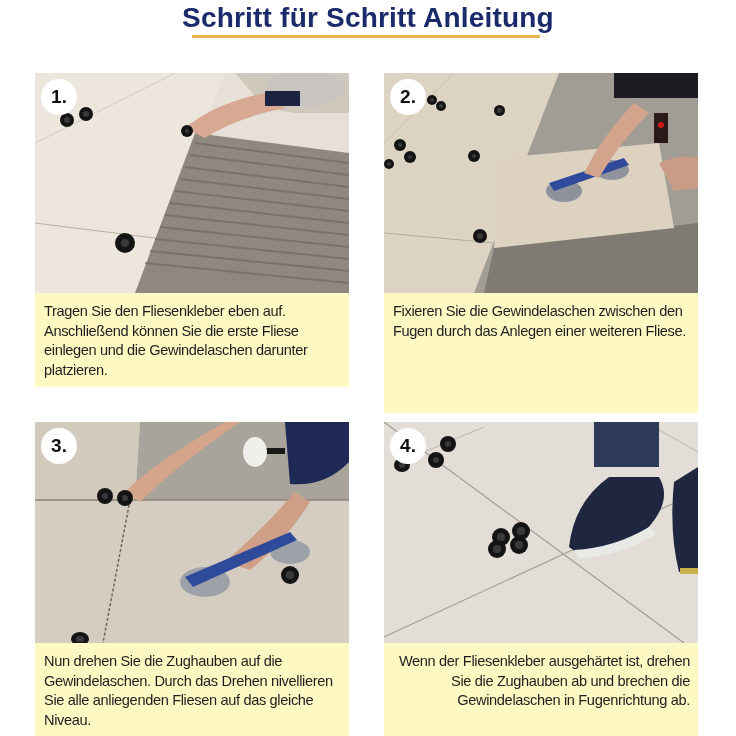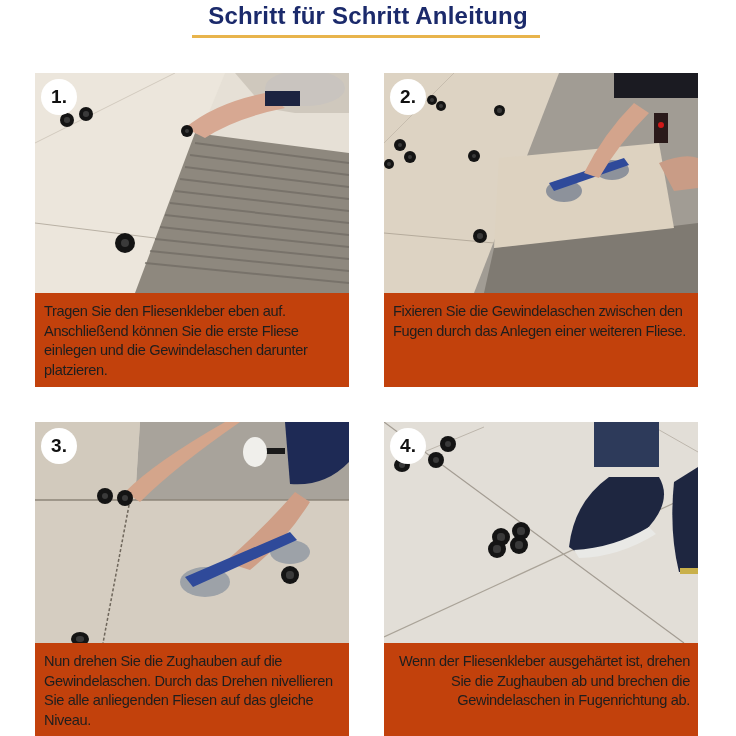--- a/index.html
+++ b/index.html
@@ -1,27 +1,27 @@
 <!DOCTYPE html>
 <html><head>
 <meta charset="utf-8">
 <style>
   html, body { margin: 0; padding: 0; background: #ffffff; }
   body { width: 736px; height: 736px; position: relative; overflow: hidden; font-family: "Liberation Sans", sans-serif; }
   .title {
     position: absolute; left: 0; top: 2px; width: 736px; text-align: center;
-    font-family: "Liberation Sans", sans-serif; font-weight: bold; font-size: 24px;
+    font-family: "Liberation Sans", sans-serif; font-weight: bold; font-size: 28px;
     color: #1b2a6b; letter-spacing: 0.2px;
   }
   .underline { position: absolute; left: 192px; top: 35px; width: 348px; height: 3px; background: #e8b44c; }
 
   .panel { position: absolute; width: 314px; }
   .photo { position: relative; width: 314px; overflow: hidden; background: #d9d4cc; }
   .caption {
-    background: #c2410c; color: #1e1e1e; box-sizing: border-box;
+    background: #fef9c3; color: #1e1e1e; box-sizing: border-box;
     padding: 9px 8px 6px 9px; font-family: "Liberation Sans", sans-serif;
     font-size: 14.6px; line-height: 19.5px; letter-spacing: -0.35px;
   }
   .step-badge {
     position: absolute; left: 6px; top: 6px; width: 36px; height: 36px; border-radius: 50%;
     background: #ffffff; color: #111; font-weight: bold; font-size: 19px;
     display: flex; align-items: center; justify-content: center; z-index: 5;
   }
   .clip { position: absolute; border-radius: 50%; background: #141414; z-index: 3; }
   .clip::after { content: ""; position: absolute; left: 30%; top: 30%; width: 40%; height: 40%; border-radius: 50%; background: #3a3a3a; }
@@ -88,21 +88,21 @@
     <div class="step-badge">2.</div>
     <div class="clip" style="left:43px;top:22px;width:10px;height:10px;"></div>
     <div class="clip" style="left:52px;top:28px;width:10px;height:10px;"></div>
     <div class="clip" style="left:110px;top:32px;width:11px;height:11px;"></div>
     <div class="clip" style="left:10px;top:66px;width:12px;height:12px;"></div>
     <div class="clip" style="left:20px;top:78px;width:12px;height:12px;"></div>
     <div class="clip" style="left:0px;top:86px;width:10px;height:10px;"></div>
     <div class="clip" style="left:84px;top:77px;width:12px;height:12px;"></div>
     <div class="clip" style="left:89px;top:156px;width:14px;height:14px;"></div>
   </div>
-  <div class="caption" style="height:94px;">Fixieren Sie die Gewindelaschen zwischen den Fugen durch das Anlegen einer weiteren Fliese.</div>
+  <div class="caption" style="height:120px;">Fixieren Sie die Gewindelaschen zwischen den Fugen durch das Anlegen einer weiteren Fliese.</div>
 </div>
 
 <div class="panel" style="left:35px; top:422px;">
   <div class="photo" style="height:221px;" title="Person turning leveling caps and positioning tile with suction lifter">
     <svg width="314" height="221" viewBox="0 0 314 221" style="position:absolute;left:0;top:0;">
       <rect width="314" height="221" fill="#d5cdc1"></rect>
       <polygon points="105,0 314,0 314,78 100,78" fill="#a8a39b"></polygon>
       <polygon points="0,0 105,0 100,78 0,78" fill="#d2cabd"></polygon>
       <line x1="0" y1="78" x2="314" y2="78" stroke="#8c8478" stroke-width="1.5"></line>
       <line x1="95" y1="78" x2="68" y2="221" stroke="#6f675c" stroke-width="1.5" stroke-dasharray="3,2"></line>

